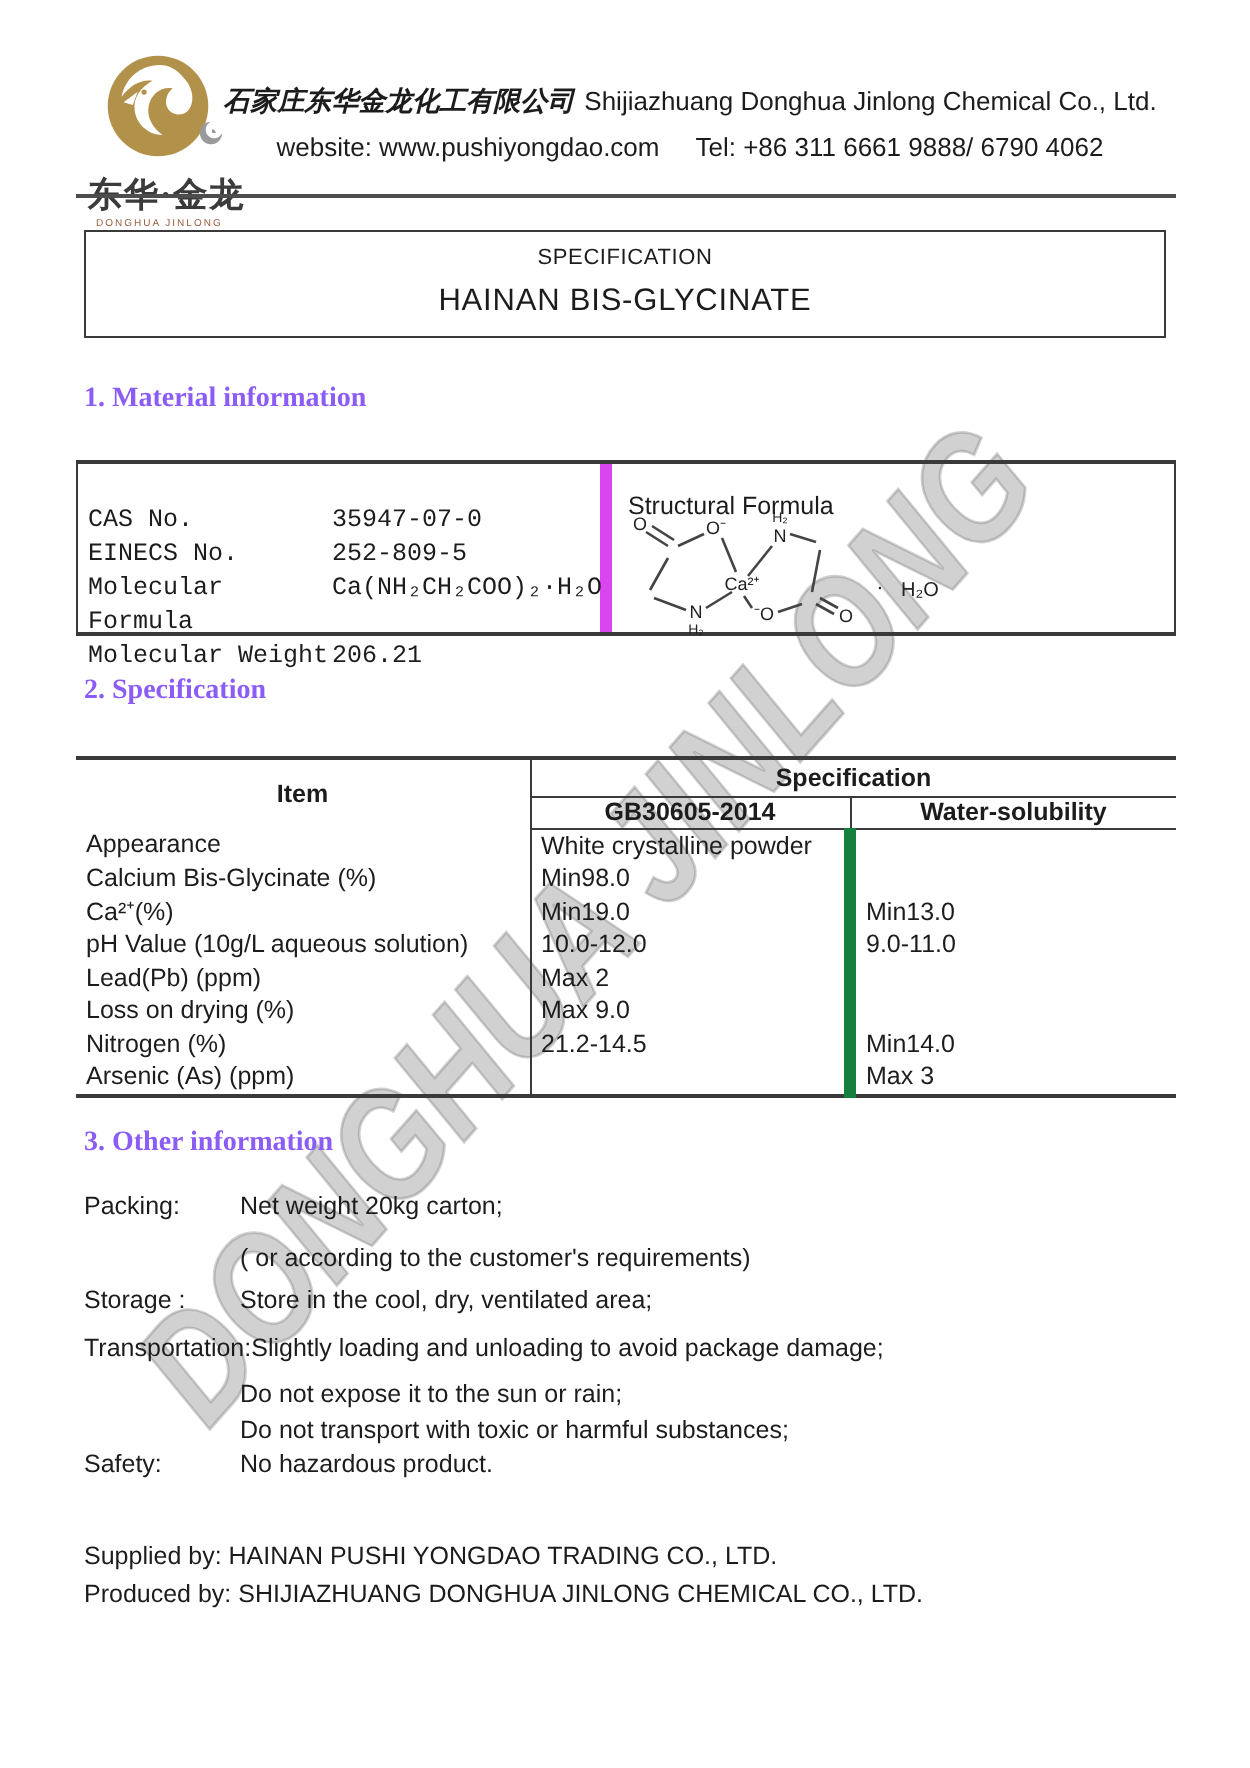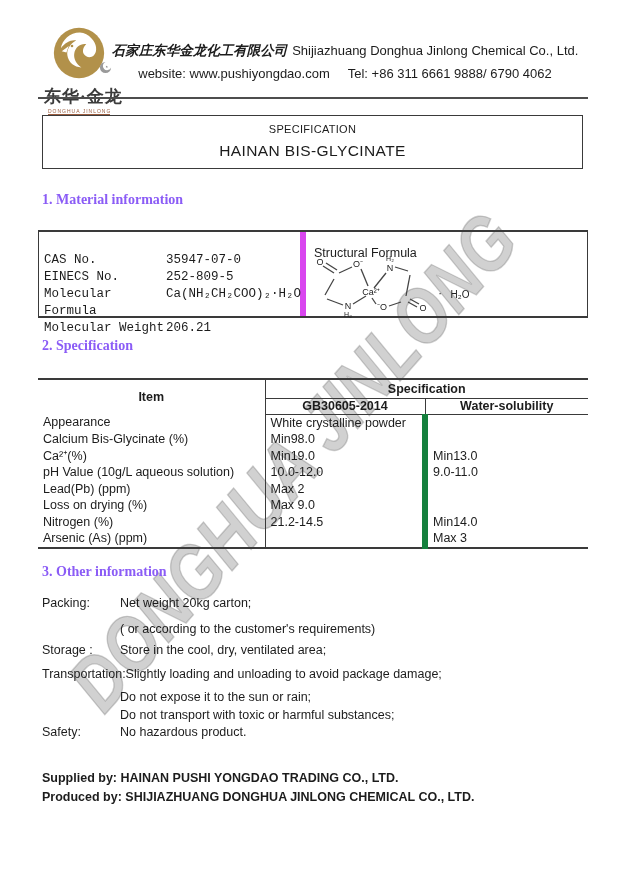--- a/index.html
+++ b/index.html
@@ -76,21 +76,21 @@
   .other-info { position:absolute; left:42px; top:595px; width:545px; font-size:12.5px; }
   .oi-row { display:flex; line-height:17px; }
   .oi-label { min-width:78px; flex-shrink:0; }
   .oi-row:nth-child(1) { margin-bottom:9px; }
   .oi-row:nth-child(2) { margin-bottom:4px; }
   .oi-row:nth-child(3) { margin-bottom:7px; }
   .oi-row:nth-child(4) { margin-bottom:6px; }
   .oi-row:nth-child(5) { margin-bottom:1px; }
 
   
-  .footer { position:absolute; left:42px; top:769px; font-size:12.5px; font-weight:bold; line-height:18.5px; }
+  .footer { position:absolute; left:42px; top:769px; font-size:12.5px; font-weight:normal; line-height:18.5px; }
 
   .chem-text { font-family:"Liberation Sans", sans-serif; fill:#222; }
 </style>
 </head>
 <body>
 
 <div class="page">
 
   <div class="watermark">DONGHUA JINLONG</div>
 

